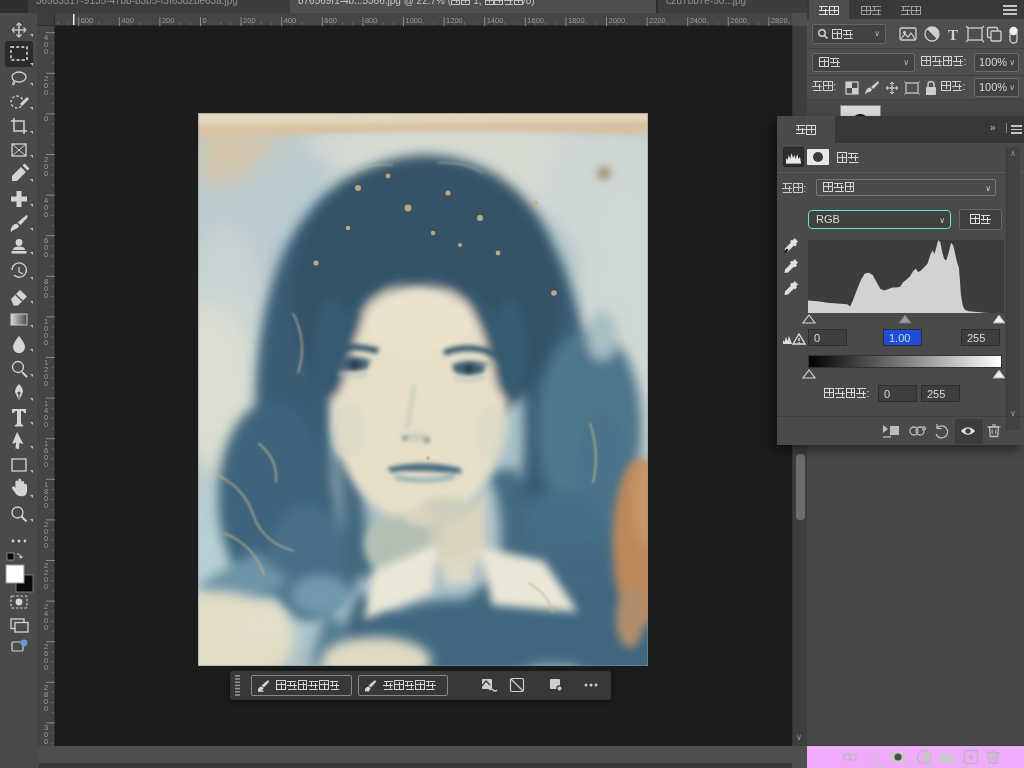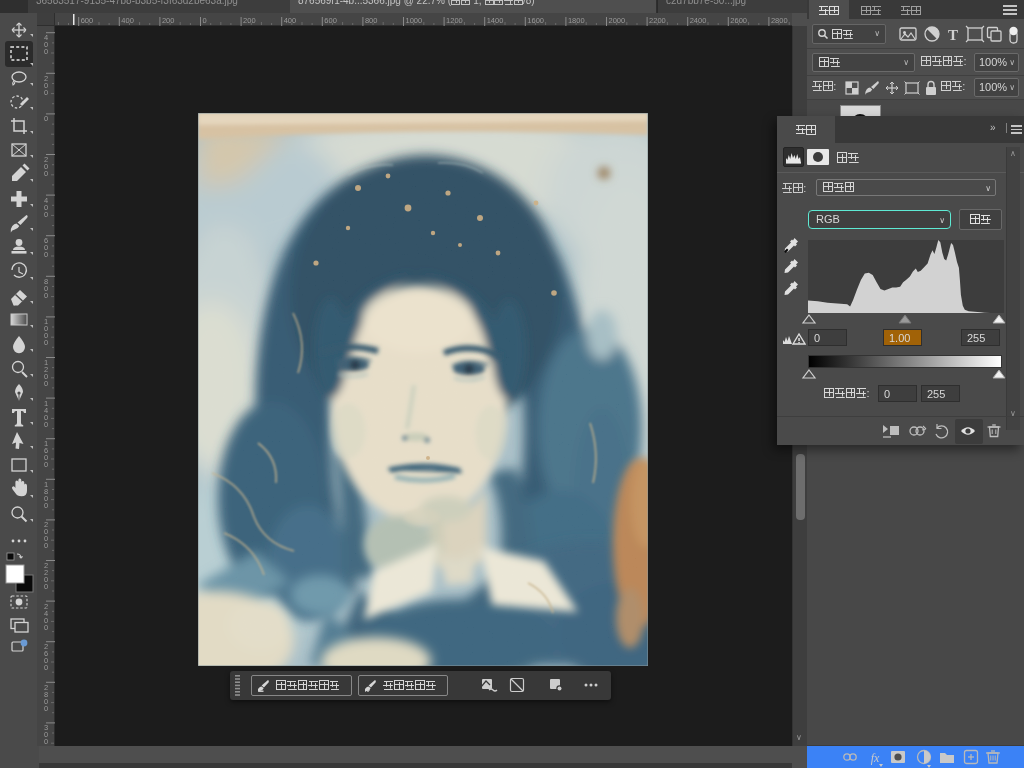--- a/index.html
+++ b/index.html
@@ -744,21 +744,21 @@
   </div>
 
   <div class="abs" style="left:0;top:100px;width:217px;height:645px;background:#484848;">
     <div class="abs" style="left:33px;top:5px;width:41px;height:28px;background:#d8d8d8;border:1px solid #888;">
       <svg width="39" height="26" viewBox="0 0 39 26">
             <path d="M8 26 L10 16 Q13 8 19 8 Q26 8 29 17 L31 26 Z" fill="#111"></path>
           </svg>
     </div>
   </div>
 
-  <div class="abs" style="left:0;top:745px;width:217px;height:23px;background:#3b82f6;border-top:1px solid #3c3c3c;">
+  <div class="abs" style="left:0;top:745px;width:217px;height:23px;background:#f0abfc;border-top:1px solid #3c3c3c;">
     <svg class="abs" style="left:30px;top:1px;" width="170" height="21" viewBox="0 0 170 21">
 <g stroke="#b9b9b9" fill="none" stroke-width="1.3">
 <g transform="translate(13,10)">
               <circle cx="-3" cy="0" r="3.2"></circle>
               <circle cx="3" cy="0" r="3.2"></circle>
             </g>
 <g transform="translate(38,10)">
               <text x="0" y="4.5" font-size="12" font-style="italic" fill="#c9c9c9" stroke="none" text-anchor="middle" font-family="Liberation Serif">fx</text>
               <path d="M4 7 l4 0 l-2 3 z" fill="#c9c9c9" stroke="none"></path>
             </g>
@@ -860,21 +860,21 @@
   </svg>
 
   <div class="abs" style="left:0;top:212px;width:247px;height:24px;color:#d8d8d8;font-size:11px;">
     <svg class="abs" style="left:5px;top:3px;" width="24" height="15" viewBox="0 0 24 15">
           <path d="M1 13 L1 9 L2.5 11 L4 6 L5.5 10 L7 5 L8.5 9 L10 13 Z" fill="#ddd"></path>
           <path d="M17 3 L23 13 L11 13 Z" fill="none" stroke="#ddd" stroke-width="1.4"></path>
           <rect x="16.3" y="7" width="1.5" height="3" fill="#ddd"></rect>
           <rect x="16.3" y="11" width="1.5" height="1.4" fill="#ddd"></rect>
         </svg>
     <div class="abs" style="left:31px;top:1px;width:39px;height:17px;background:#3e3e3e;border:1px solid #2e2e2e;line-height:16px;"><span style="margin-left:5px;">0</span></div>
-    <div class="abs" style="left:106px;top:1px;width:39px;height:17px;background:#a16207;border:1px solid #2e2e2e;line-height:16px;"><span style="margin-left:5px;">1.00</span></div>
+    <div class="abs" style="left:106px;top:1px;width:39px;height:17px;background:#1d4ed8;border:1px solid #2e2e2e;line-height:16px;"><span style="margin-left:5px;">1.00</span></div>
     <div class="abs" style="left:184px;top:1px;width:39px;height:17px;background:#3e3e3e;border:1px solid #2e2e2e;line-height:16px;"><span style="margin-left:5px;">255</span></div>
   </div>
 
   <div class="abs" style="left:31px;top:239px;width:194px;height:13px;background:linear-gradient(90deg,#000,#fff);border:1px solid #333;"></div>
   <svg class="abs" style="left:24px;top:252px;" width="208" height="12" viewBox="0 0 208 12">
     <path d="M8 2 L14 10 L2 10 Z" fill="#4a4a4a" stroke="#d0d0d0" stroke-width="1.2"></path>
     <path d="M198 2 L204 10 L192 10 Z" fill="#f2f2f2" stroke="#aaa" stroke-width="1"></path>
   </svg>
 
   <div class="abs" style="left:0;top:268px;width:247px;height:24px;color:#d8d8d8;font-size:11px;">

